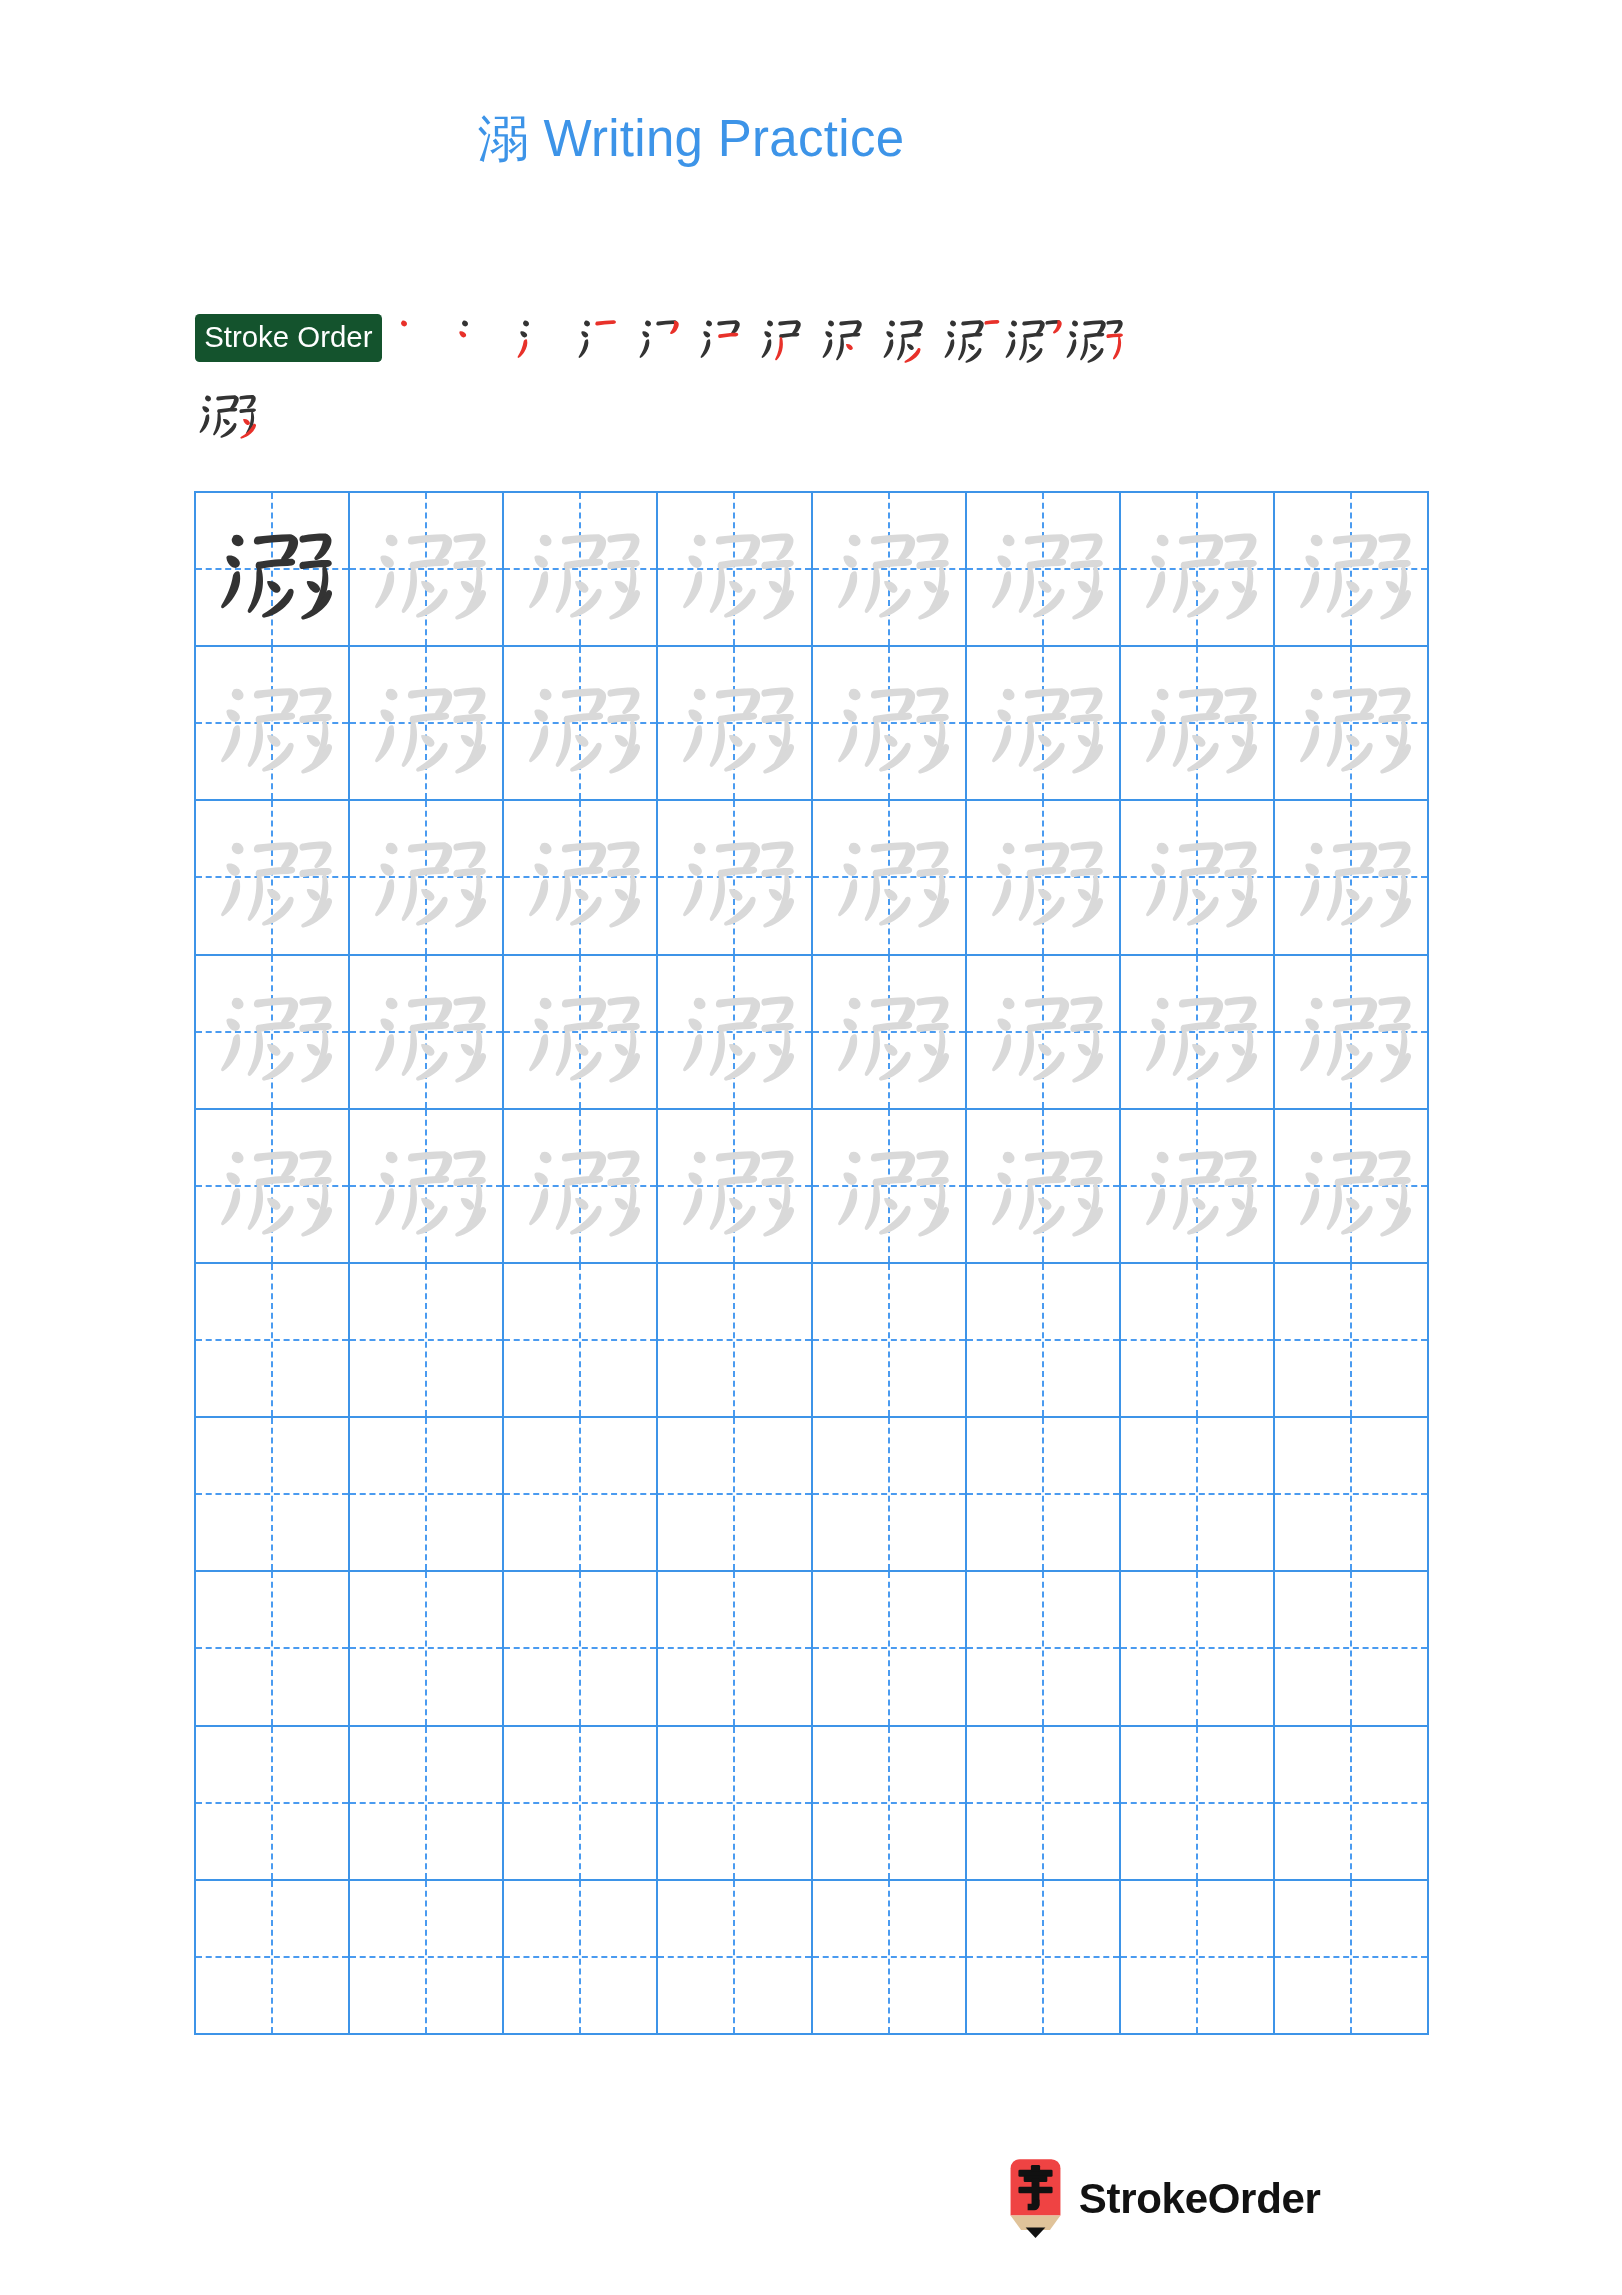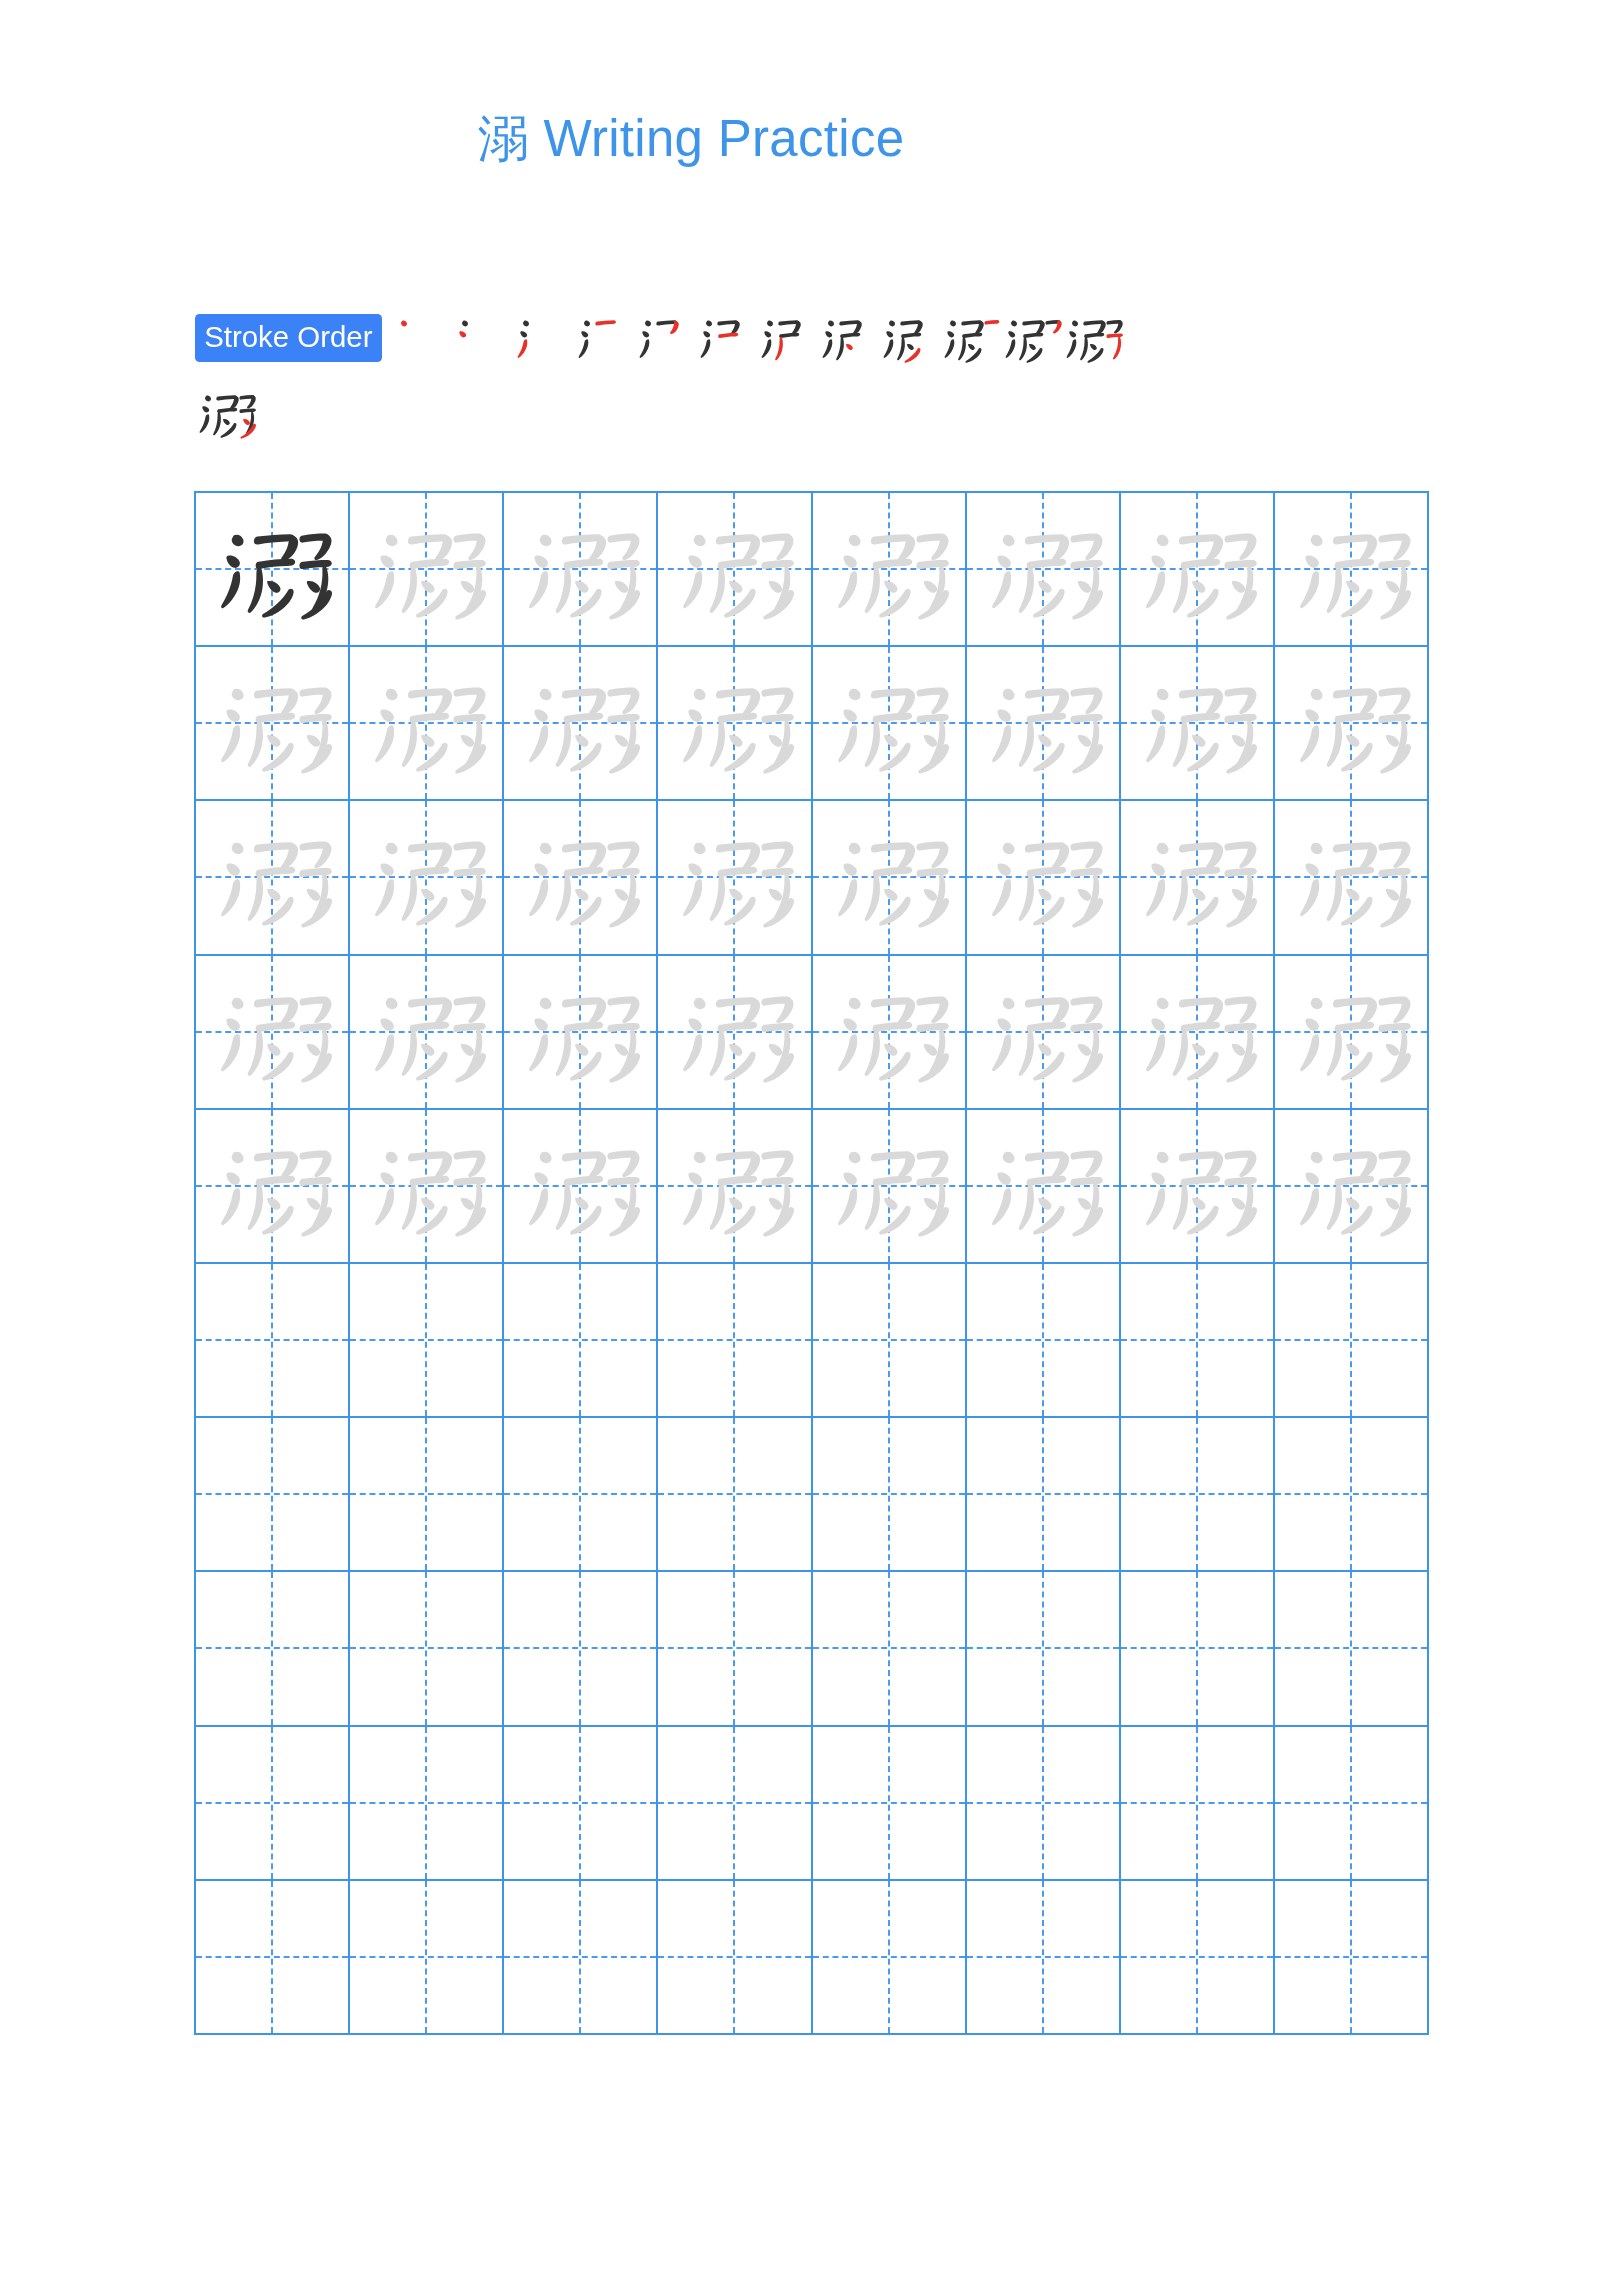--- a/index.html
+++ b/index.html
@@ -37,21 +37,21 @@
     width: 1243px;
   }
   .stroke-order-line {
     display: flex;
     align-items: center;
     flex-wrap: wrap;
     gap: 0;
   }
   .stroke-order-badge {
     display: inline-block;
-    background: #3b82f6;
+    background: #14532d;
     color: #ffffff;
     font-size: 29.4px;
     line-height: 1;
     padding: 7.9px 9.2px 9.8px 9.2px;
     border-radius: 4.6px;
     white-space: nowrap;
     margin-right: 9.2px;
     vertical-align: middle;
   }
   .stroke-steps-row {
@@ -717,14 +717,30 @@
     <div class="grid-cell"></div>
     <div class="grid-cell"></div>
     <div class="grid-cell"></div>
     <div class="grid-cell"></div>
     <div class="grid-cell"></div>
     <div class="grid-cell"></div>
   </div>
 
 <div class="footer">
 
+  <div class="footer-logo">
+    <svg class="logo-mark" viewBox="0 0 96 120">
+      <path d="M10 14 a14 14 0 0 1 14 -14 h48 a14 14 0 0 1 14 14 v72 h-76 z" fill="#ef4343"></path>
+      <path d="M10 86 h76 l-16 22 h-44 z" fill="#e0c39a"></path>
+      <path d="M33 104 h30 l-15 16 z" fill="#111111"></path>
+      <g fill="#111111">
+        <rect x="22" y="16" width="52" height="11" rx="2"></rect>
+        <rect x="41" y="9" width="14" height="10" rx="2"></rect>
+        <rect x="30" y="25" width="36" height="10" rx="2"></rect>
+        <rect x="22" y="42" width="52" height="10" rx="2"></rect>
+        <rect x="42" y="30" width="12" height="42" rx="2"></rect>
+        <path d="M54 62 v8 a8 8 0 0 1 -8 8 h-10 v-10 h8 a2 2 0 0 0 2 -2 v-4 z"></path>
+      </g>
+    </svg>
+    <span class="logo-text">StrokeOrder</span>
+  </div>
 </div>
 
 
 </body></html>

